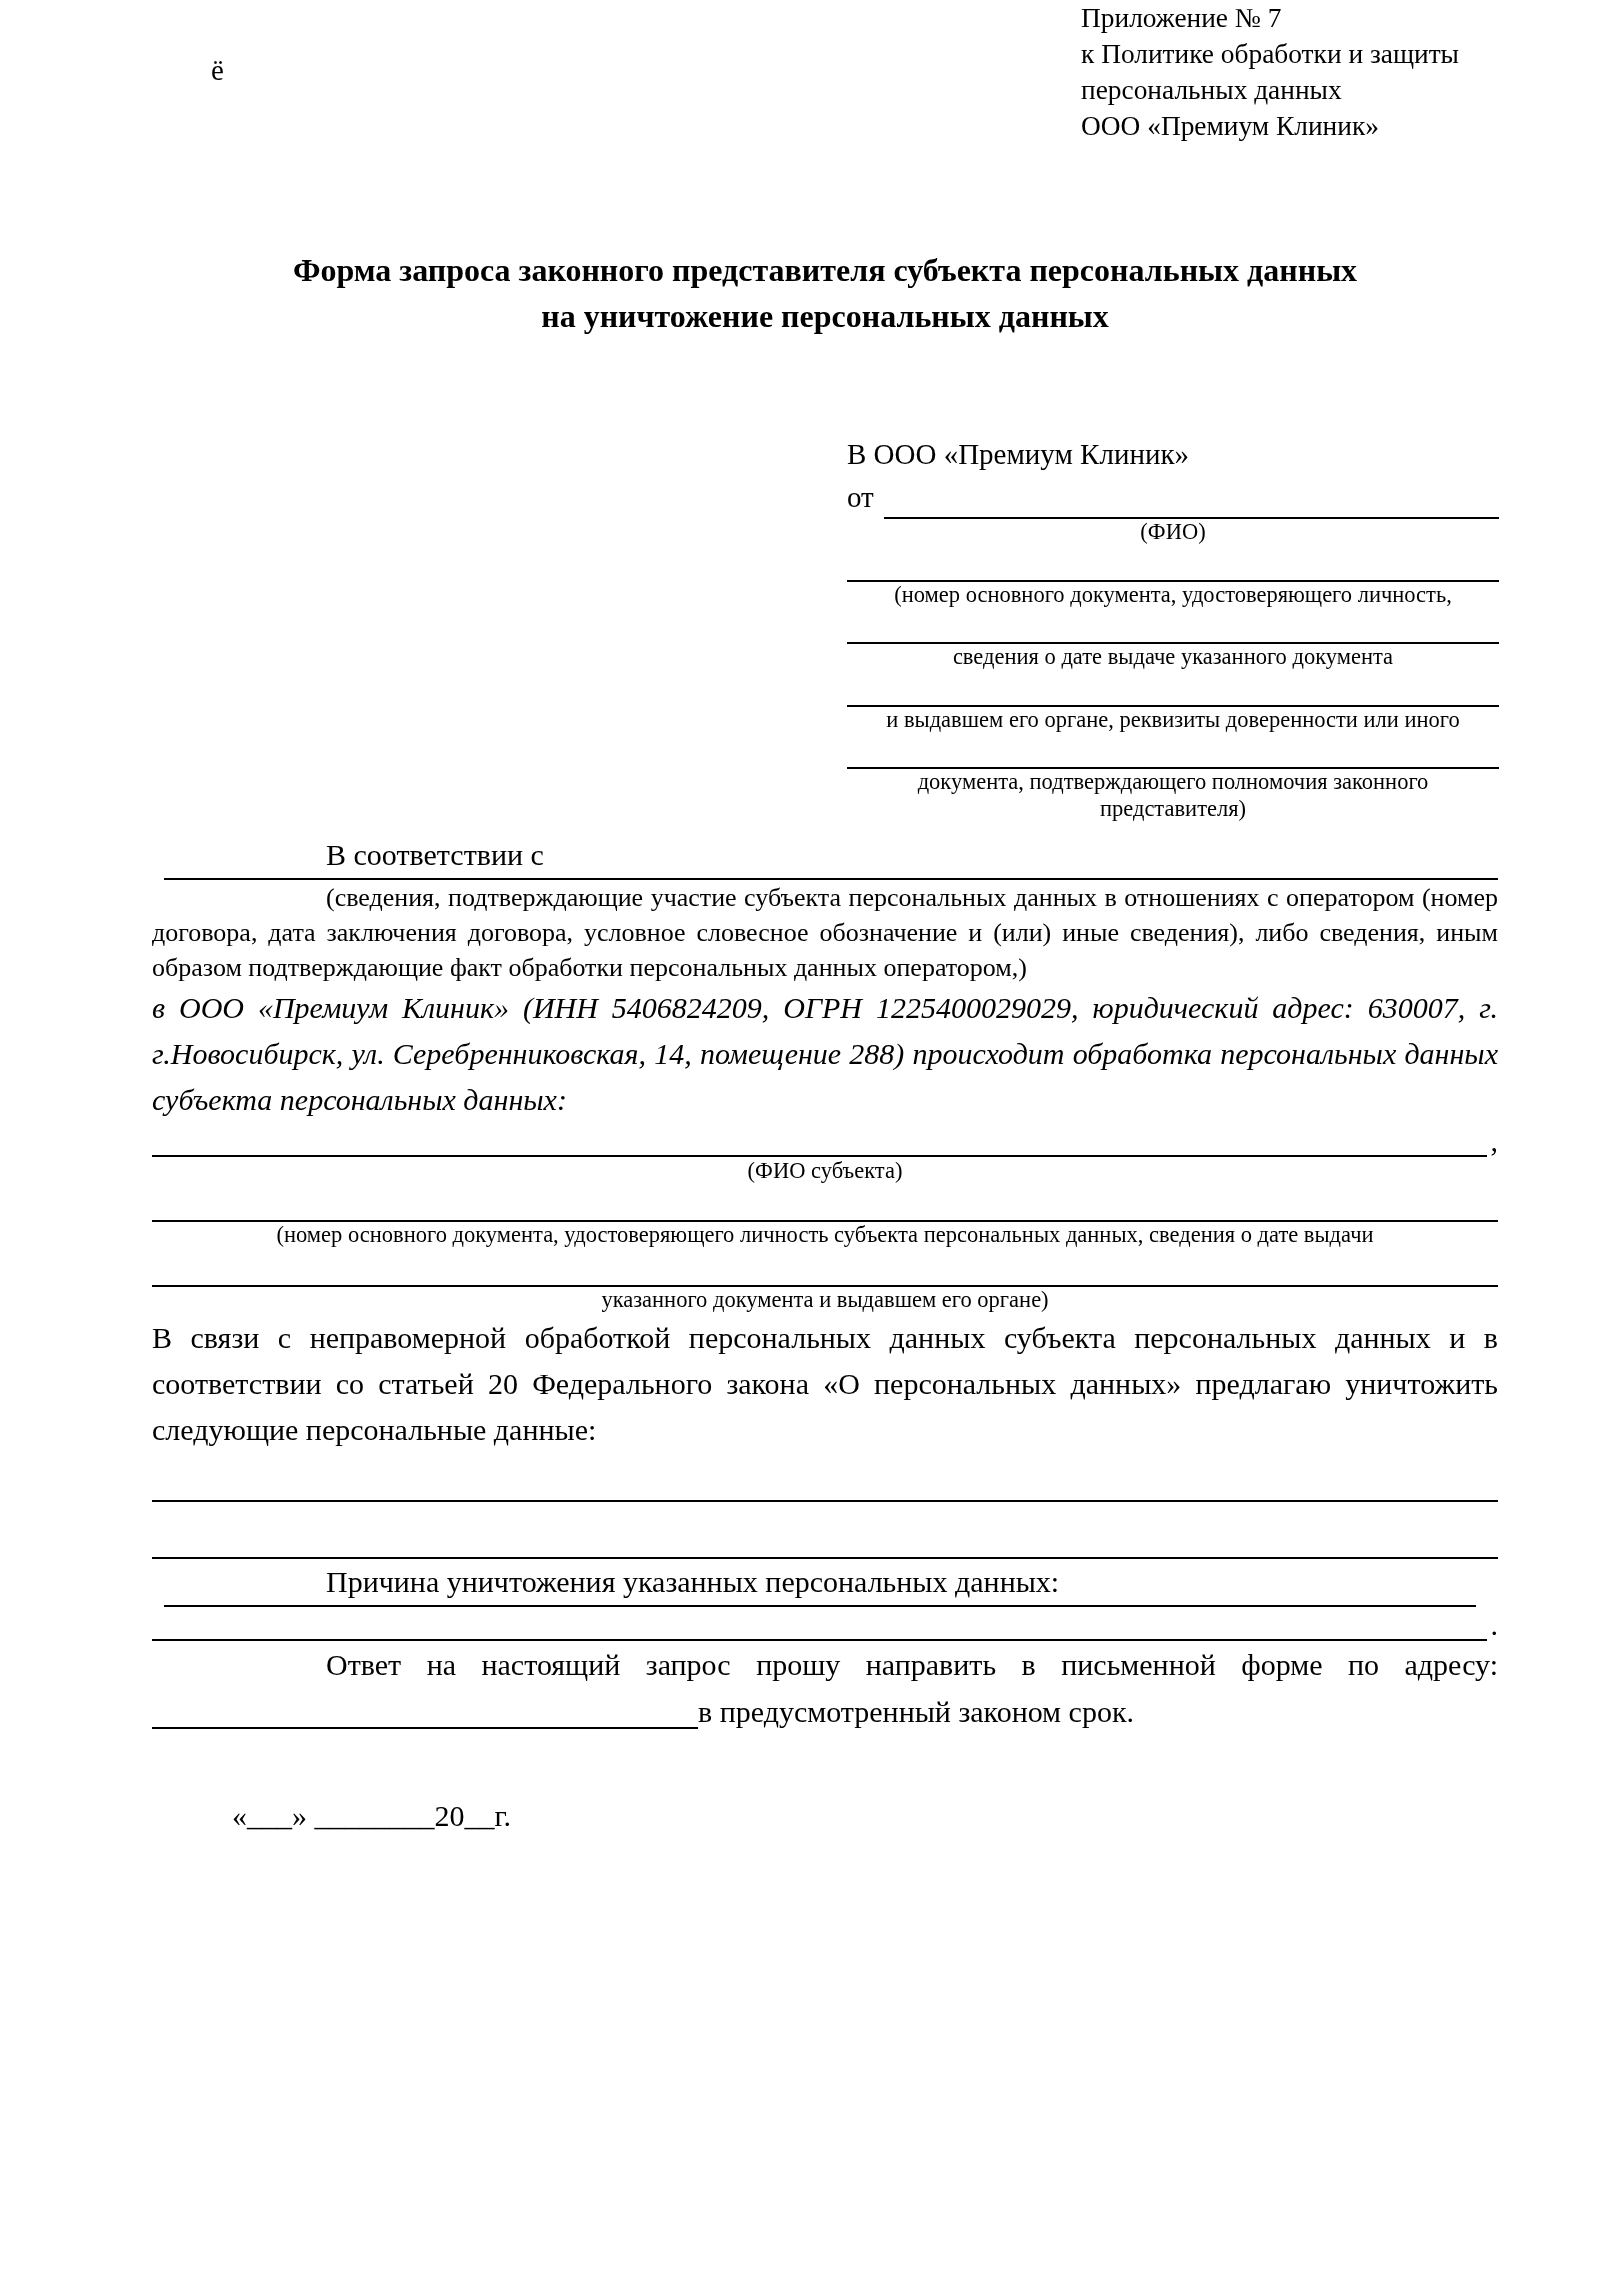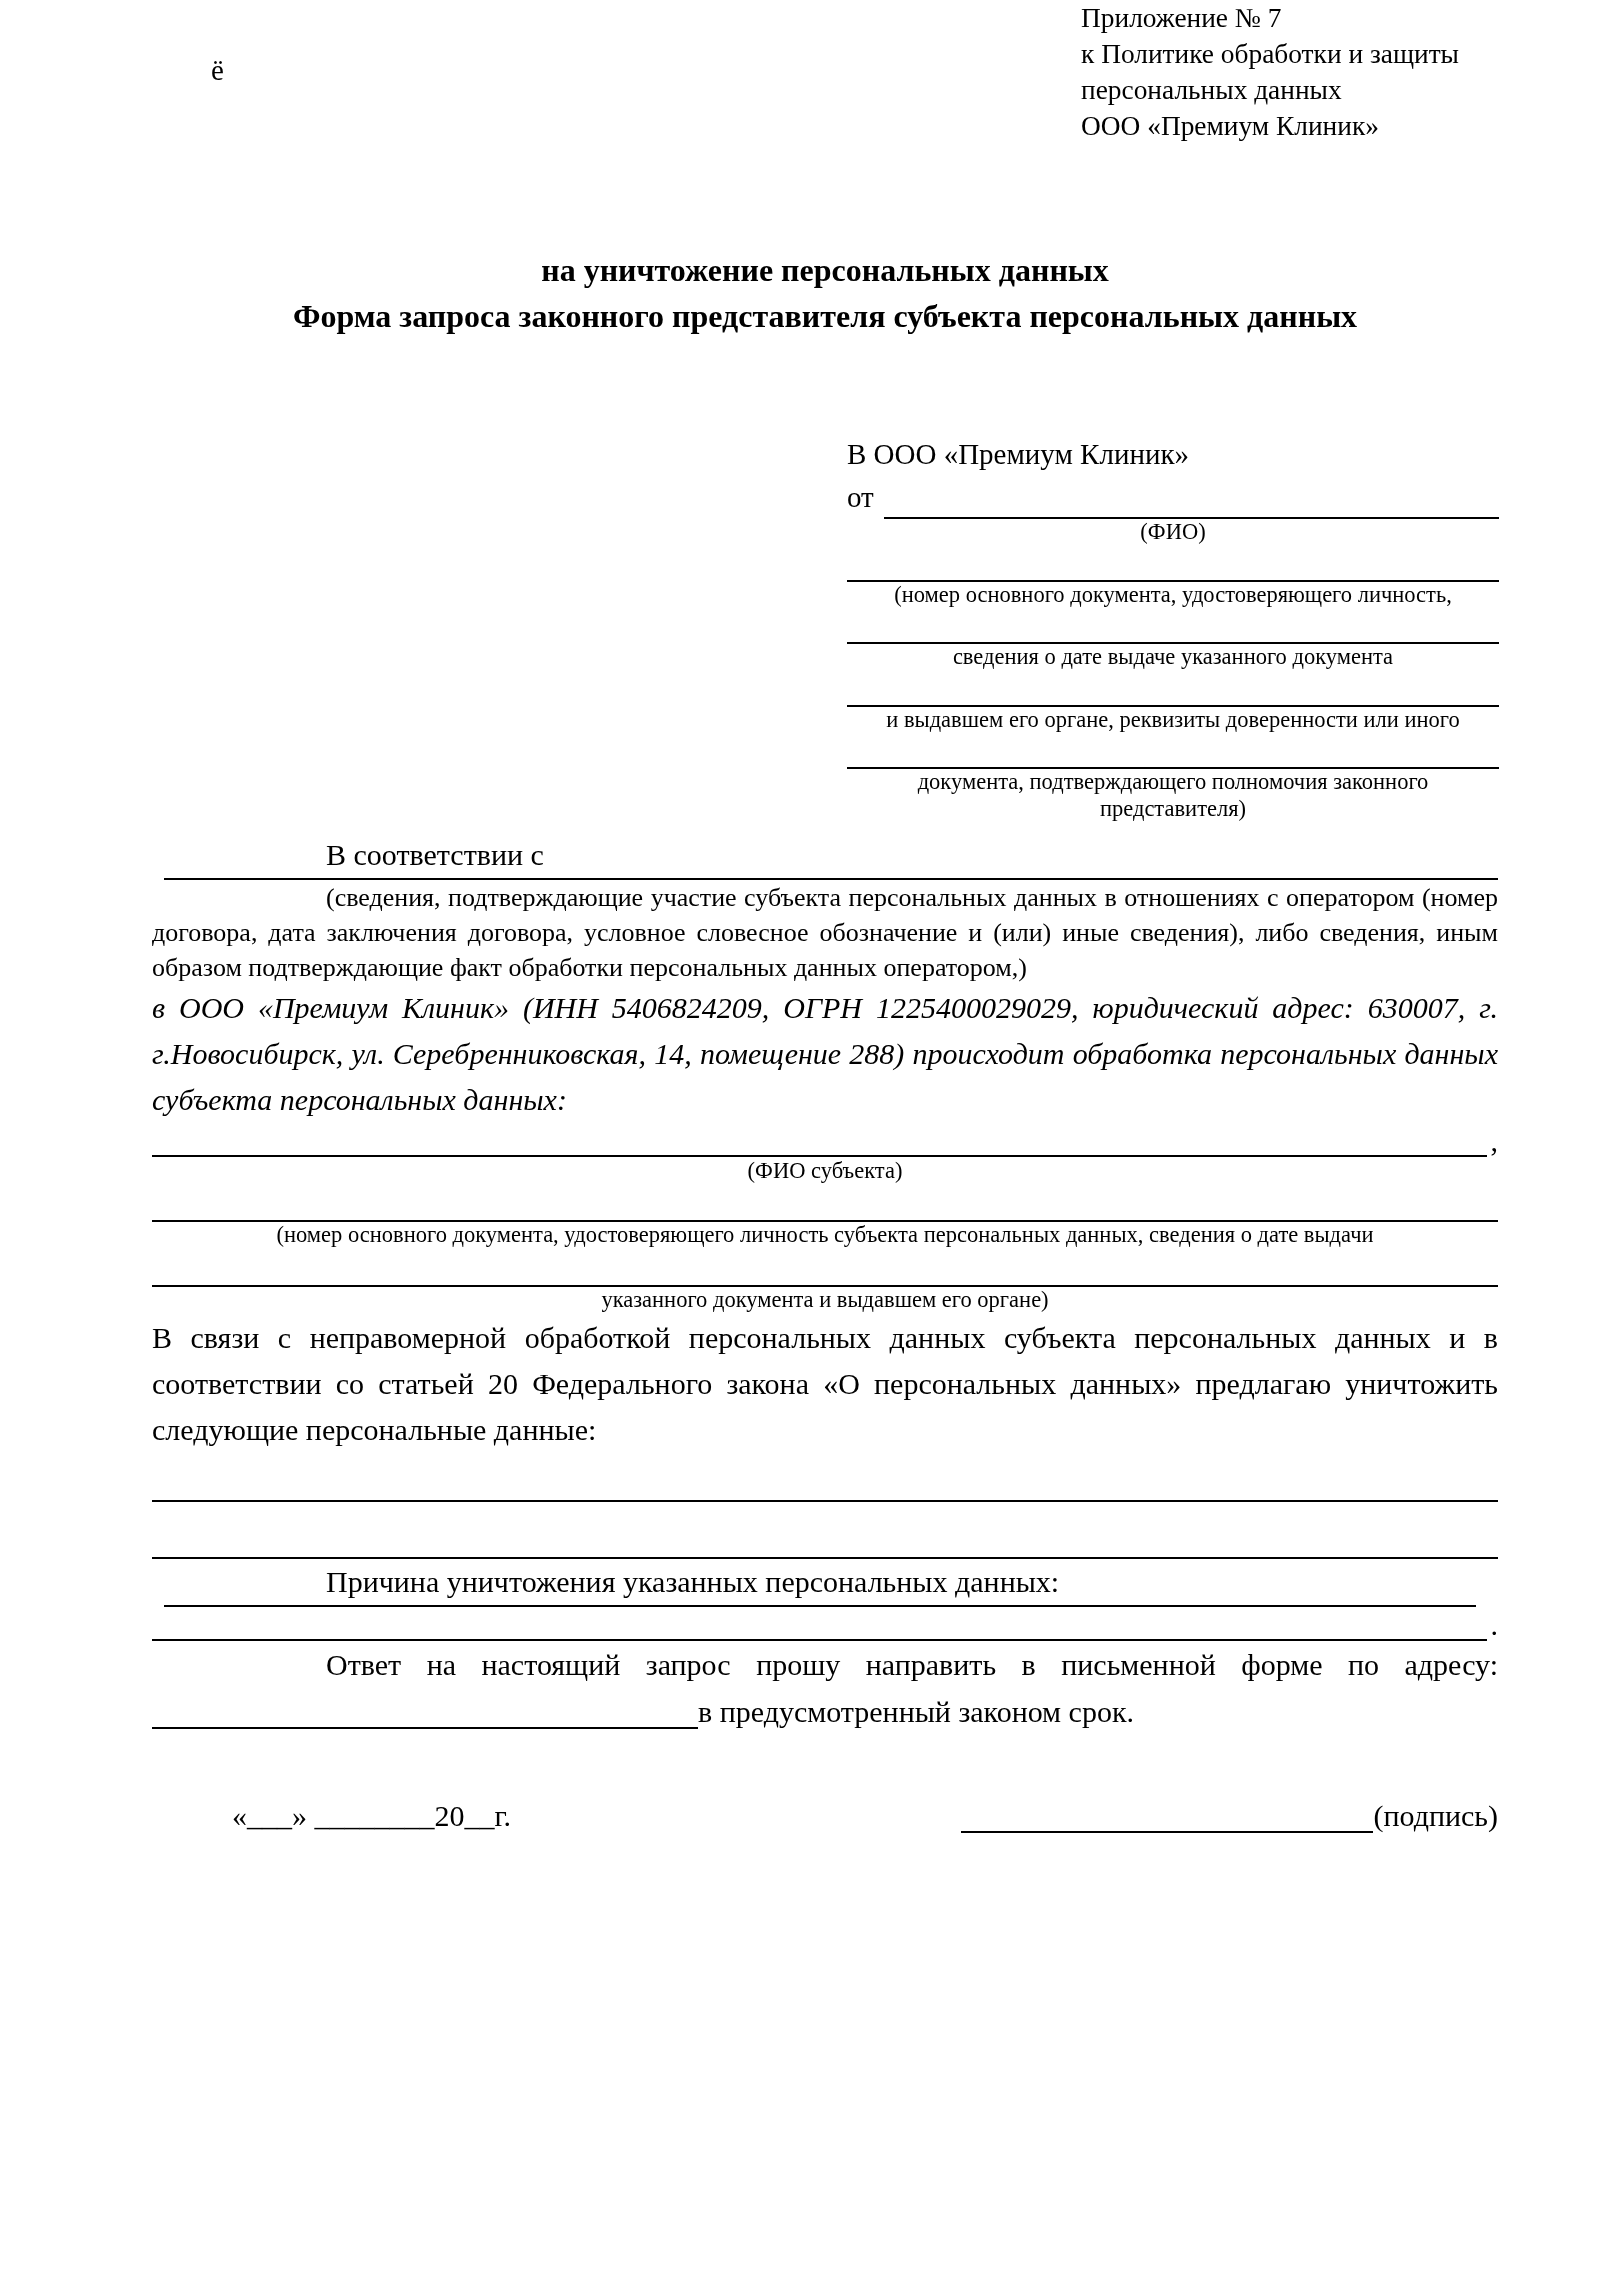--- a/index.html
+++ b/index.html
@@ -51,22 +51,22 @@
     <span class="stray">ё</span>
     <div class="annex">
       <div>Приложение № 7</div>
       <div>к Политике обработки и защиты</div>
       <div>персональных данных</div>
       <div>ООО «Премиум Клиник»</div>
     </div>
   </div>
 
   <div class="doc-title">
+    <div>Форма запроса законного представителя субъекта персональных данных</div>
     <div>на уничтожение персональных данных</div>
-    <div>Форма запроса законного представителя субъекта персональных данных</div>
   </div>
 
   <div class="addr">
     <div class="addr-to">В ООО «Премиум Клиник»</div>
     <div class="from-row">
       <span>от</span>
       <span class="fill"></span>
     </div>
     <div class="cap">(ФИО)</div>
     <div class="blank"></div>
@@ -112,20 +112,16 @@
   </div>
 
   <p class="para reply" style="margin:0;">Ответ на настоящий запрос прошу направить в письменной форме по адресу:</p>
   <div class="tail-row">
     <span class="tail-line"></span>
     <span>в предусмотренный законом срок.</span>
   </div>
 
   <div class="footer">
     <span class="date">«___» ________20__г.</span>
-    <span class="sig-group">
-      <span class="sig-line"></span>
-      <span>(подпись)</span>
-    </span>
   </div>
 
 </div>
 
 
 </body></html>

